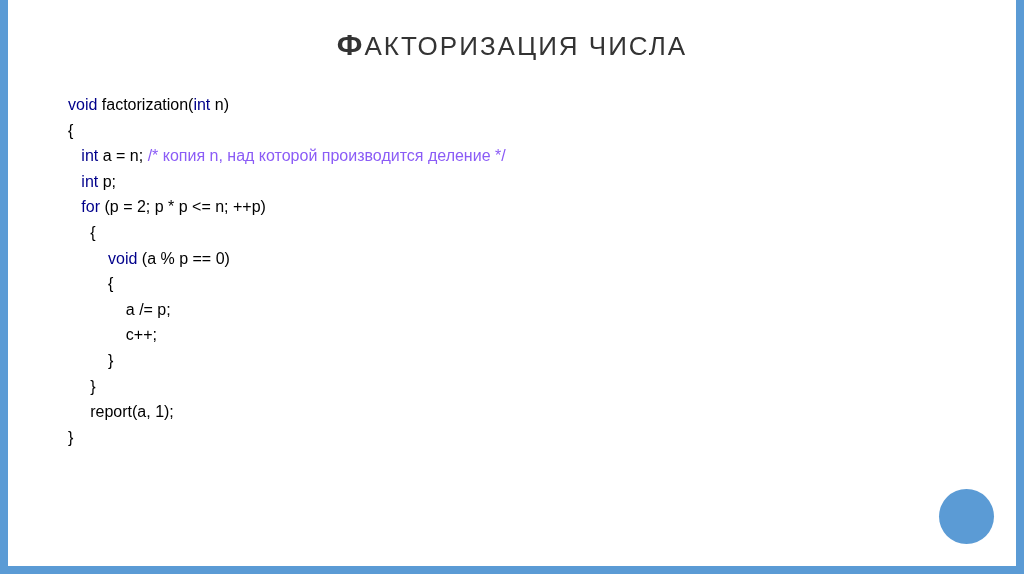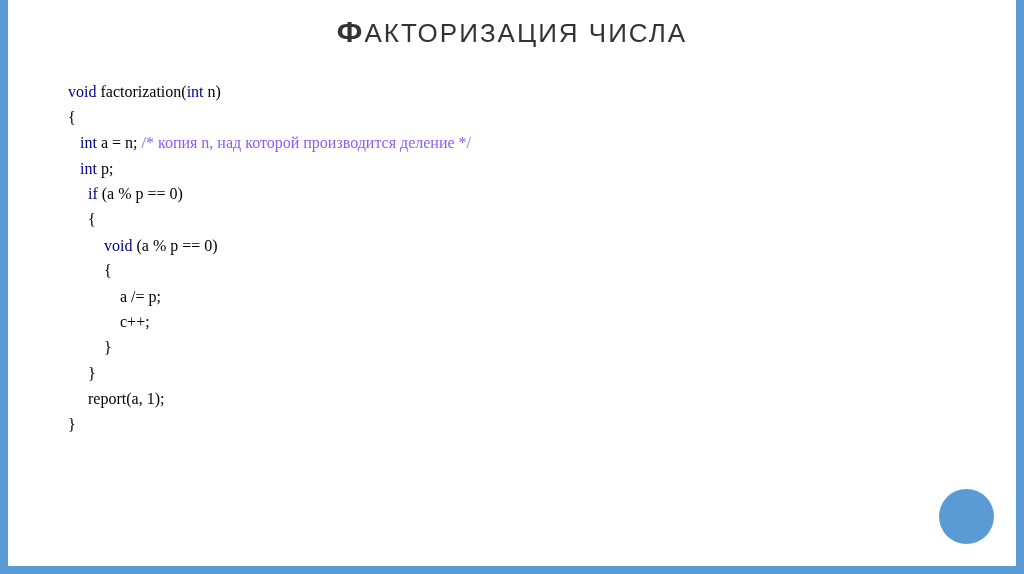--- a/index.html
+++ b/index.html
@@ -45,40 +45,40 @@
       background: #5b9bd5;
     }
 
     .content {
       position: absolute;
       top: 0;
       left: 8px;
       right: 8px;
       bottom: 8px;
       background: #ffffff;
-      padding: 15px 60px;
+      padding: 28px 60px;
     }
 
     .title {
       font-family: Arial, sans-serif;
       font-size: 26px;
       font-weight: normal;
       color: #333333;
       text-align: center;
       margin-bottom: 20px;
       letter-spacing: 2px;
     }
 
     .title .first-letter {
       font-size: 30px;
       font-weight: bold;
     }
 
     .code-block {
-      font-family: Liberation Serif, serif;
+      font-family: Liberation Sans, sans-serif;
       font-size: 16px;
       line-height: 1.6;
       color: #000000;
       margin-top: 30px;
     }
 
     .kw {
       color: #00008b; 
       font-weight: normal;
     }
@@ -124,24 +124,24 @@
 
     <div>
       <span>&nbsp;&nbsp;&nbsp;</span><span class="kw">int</span>
       <span> a = n; </span><span class="comment">/* копия n, над которой производится деление */</span>
     </div>
 
     <div>
       <span>&nbsp;&nbsp;&nbsp;</span><span class="kw">int</span><span> p;</span>
     </div>
 
+    <div>
+      <span>&nbsp;&nbsp;&nbsp;</span><span class="kw">for</span><span> (p = 2; p * p &lt;= n; ++p)</span>
+    </div>
 
-    <div>
-      <span>&nbsp;&nbsp;&nbsp;&nbsp;&nbsp;</span><span class="kw">if</span><span> (a % p == 0)</span>
-    </div>
 
     <div>
       <span>&nbsp;&nbsp;&nbsp;&nbsp;&nbsp;{</span>
     </div>
 
 
     <div>
       <span>&nbsp;&nbsp;&nbsp;&nbsp;&nbsp;&nbsp;&nbsp;&nbsp;&nbsp;</span><span class="kw">void</span><span> (a % p == 0)</span>
     </div>
 

